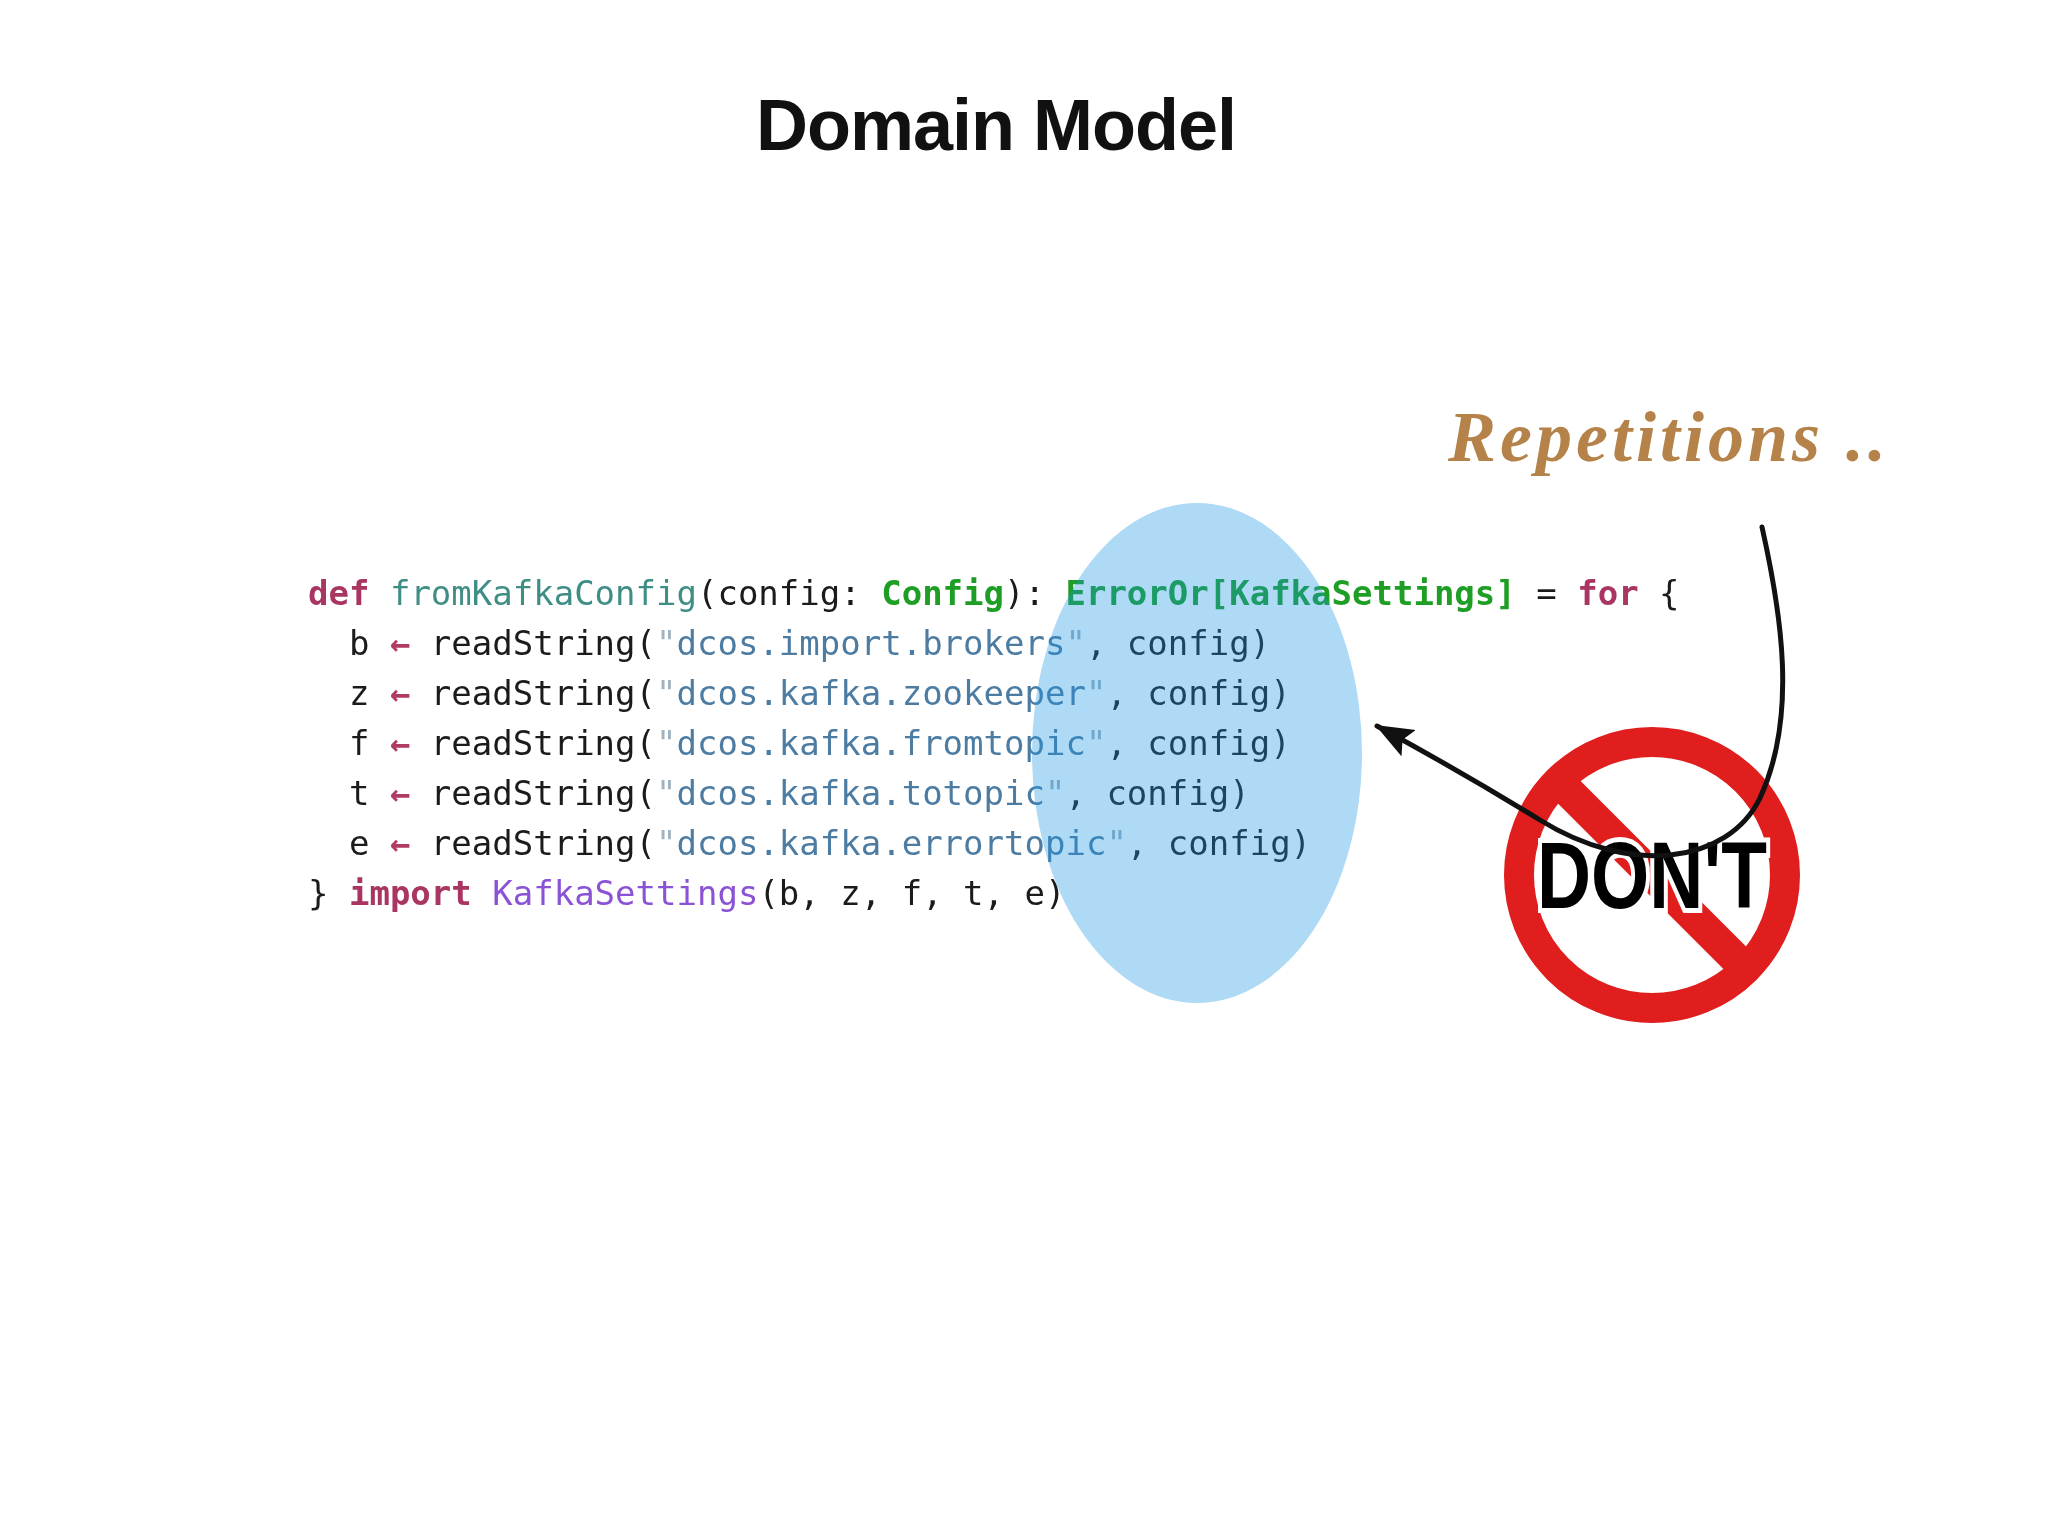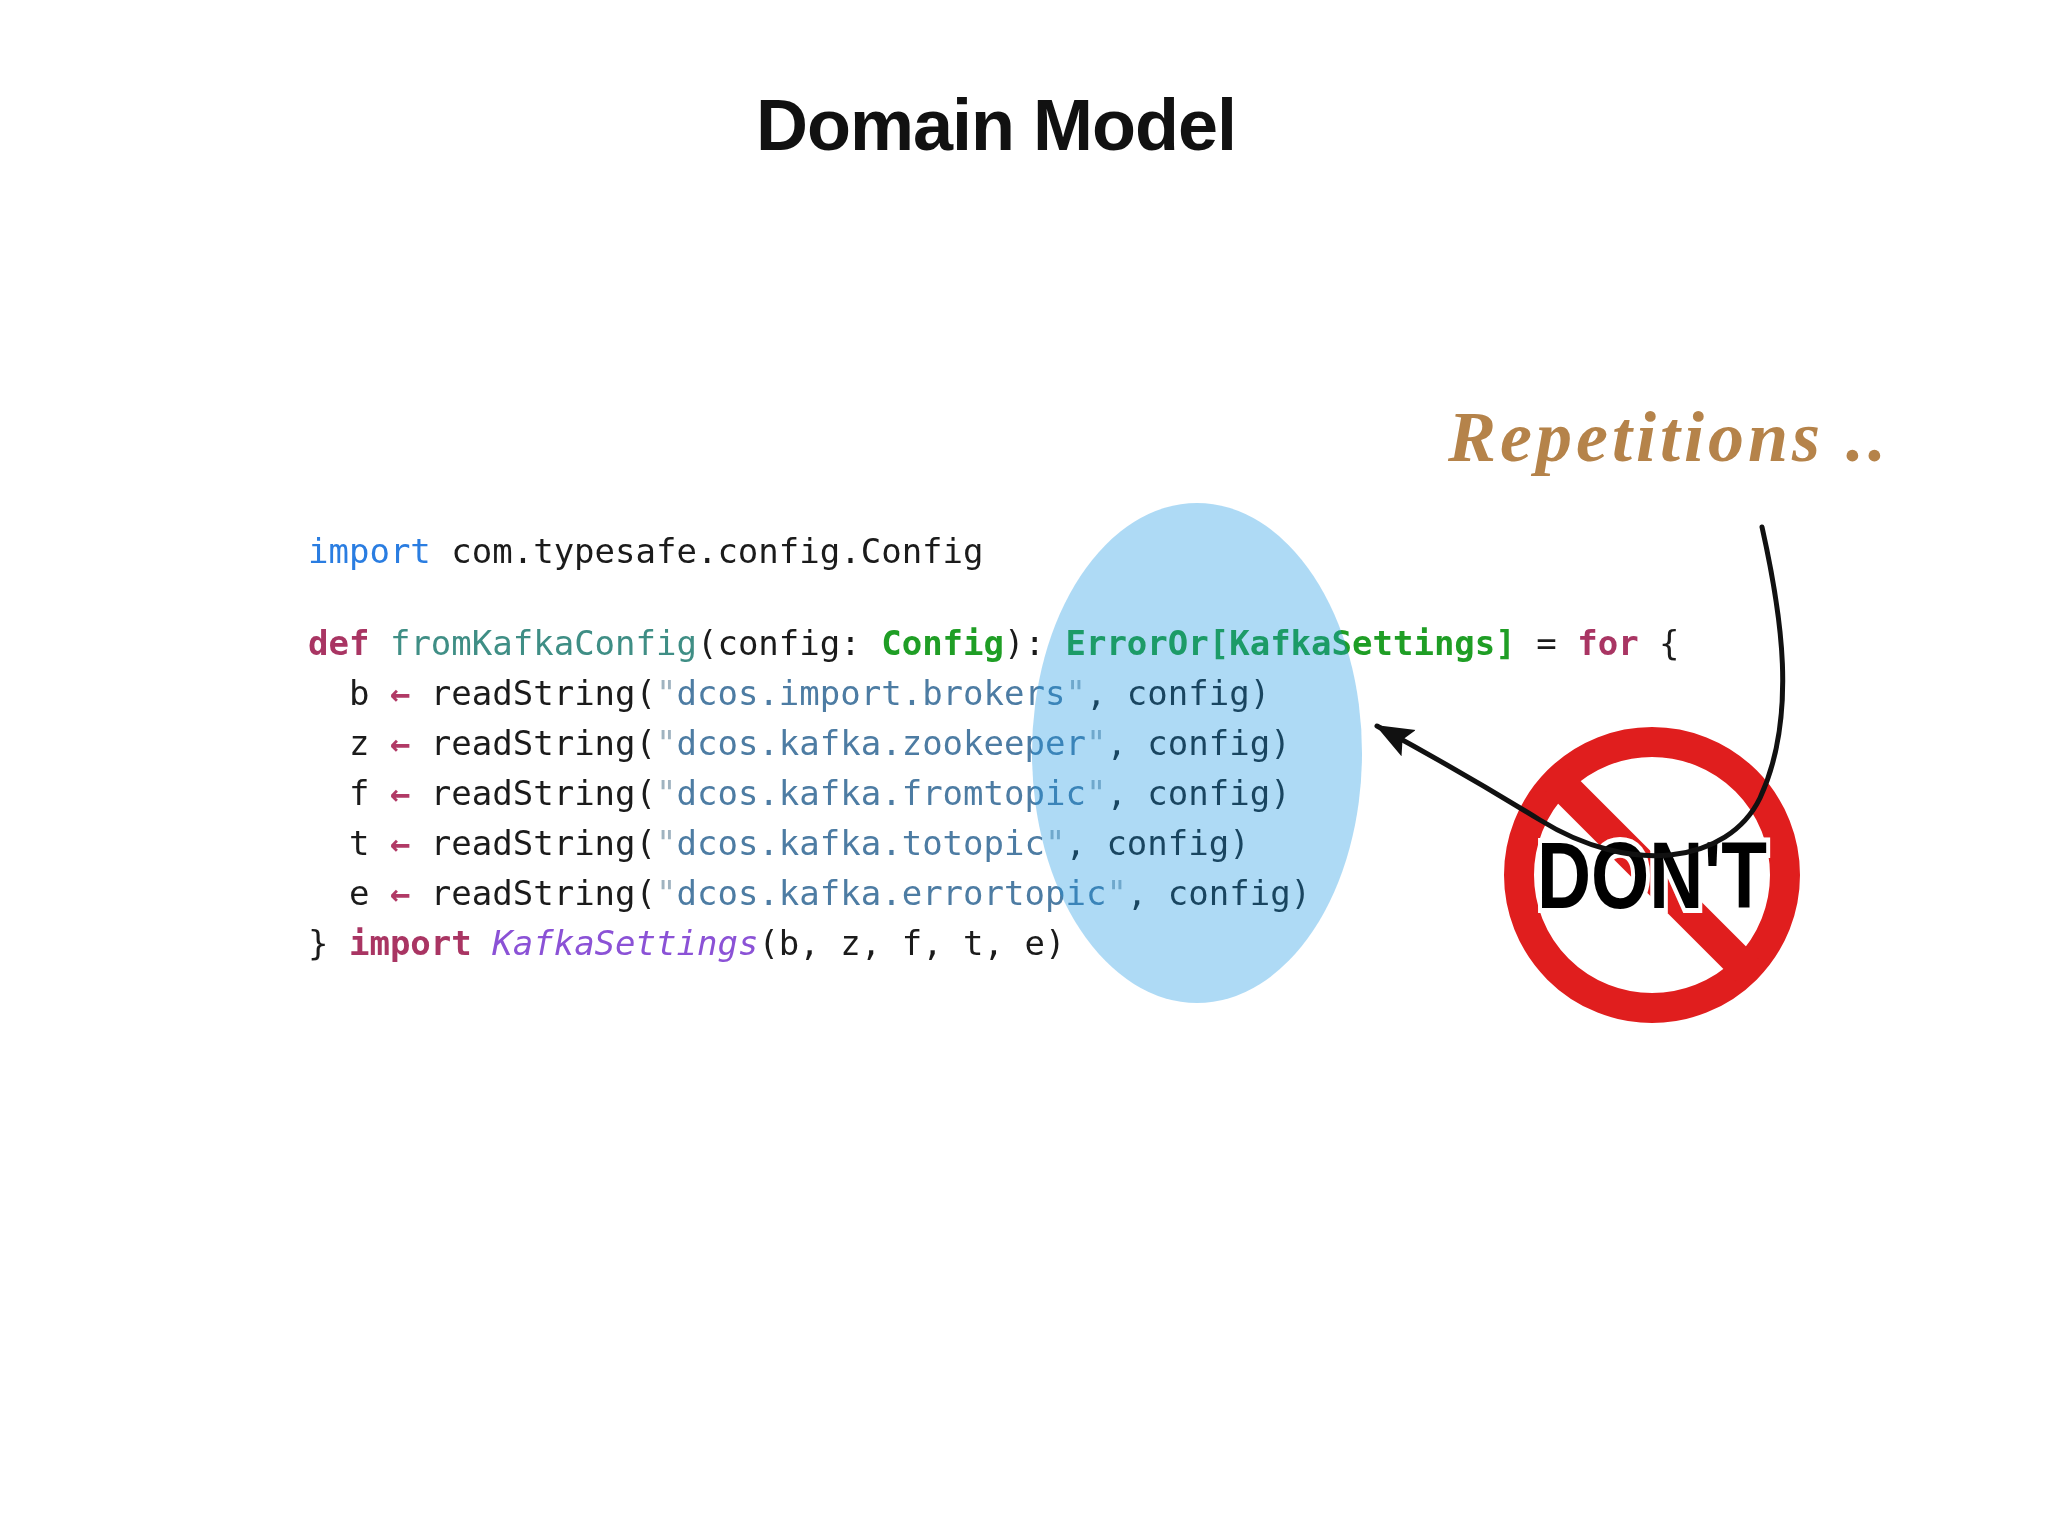--- a/index.html
+++ b/index.html
@@ -26,41 +26,40 @@
   .code-line{height:50px;line-height:50px;white-space:pre;}
   .code-line.blank{height:42px;}
   .tok-bold{font-weight:bold;}
   .tok-kw{color:var(--tok-kw);}
   .tok-fn{color:var(--tok-fn);}
   .tok-type{color:var(--tok-type);}
   .tok-imp{color:var(--tok-imp);}
   .tok-str{color:var(--tok-str);}
   .tok-q{color:var(--tok-q);}
   .tok-arrow{color:var(--tok-arrow);}
-  .tok-ctor{color:var(--tok-ctor);font-style:italic;}
+  .tok-ctor{color:var(--tok-ctor);}
   .tok-plain{color:var(--tok-plain);}
   .overlay{
     position:absolute;left:0;top:0;width:2048px;height:1536px;
     pointer-events:none;
   }
   .dont-label{
     font-family:"Liberation Sans", sans-serif;
     font-weight:bold;
     paint-order:stroke;
   }
 </style>
 </head>
 <body>
 
 <h1 class="slide-title">Domain Model</h1>
 
 <div class="annotation" style="color: rgb(181, 131, 74);">Repetitions ..</div>
 
 <div class="code-block">
-    <div class="code-line"><span class="tok-imp">import</span><span class="tok-plain"> com.typesafe.config.Config</span></div>
     <div class="code-line blank"></div>
     <div class="code-line"><span class="tok-kw tok-bold">def</span><span class="tok-plain"> </span><span class="tok-fn">fromKafkaConfig</span><span class="tok-plain">(config: </span><span class="tok-type tok-bold">Config</span><span class="tok-plain">): </span><span class="tok-type tok-bold">ErrorOr[KafkaSettings]</span><span class="tok-plain"> = </span><span class="tok-kw tok-bold">for</span><span class="tok-plain"> {</span></div>
     <div class="code-line"><span class="tok-plain">  b </span><span class="tok-arrow tok-bold">←</span><span class="tok-plain"> readString(</span><span class="tok-q">"</span><span class="tok-str">dcos.import.brokers</span><span class="tok-q">"</span><span class="tok-plain">, config)</span></div>
     <div class="code-line"><span class="tok-plain">  z </span><span class="tok-arrow tok-bold">←</span><span class="tok-plain"> readString(</span><span class="tok-q">"</span><span class="tok-str">dcos.kafka.zookeeper</span><span class="tok-q">"</span><span class="tok-plain">, config)</span></div>
     <div class="code-line"><span class="tok-plain">  f </span><span class="tok-arrow tok-bold">←</span><span class="tok-plain"> readString(</span><span class="tok-q">"</span><span class="tok-str">dcos.kafka.fromtopic</span><span class="tok-q">"</span><span class="tok-plain">, config)</span></div>
     <div class="code-line"><span class="tok-plain">  t </span><span class="tok-arrow tok-bold">←</span><span class="tok-plain"> readString(</span><span class="tok-q">"</span><span class="tok-str">dcos.kafka.totopic</span><span class="tok-q">"</span><span class="tok-plain">, config)</span></div>
     <div class="code-line"><span class="tok-plain">  e </span><span class="tok-arrow tok-bold">←</span><span class="tok-plain"> readString(</span><span class="tok-q">"</span><span class="tok-str">dcos.kafka.errortopic</span><span class="tok-q">"</span><span class="tok-plain">, config)</span></div>
     <div class="code-line"><span class="tok-plain">} </span><span class="tok-kw tok-bold">import</span><span class="tok-plain"> </span><span class="tok-ctor">KafkaSettings</span><span class="tok-plain">(b, z, f, t, e)</span></div>
   </div>
 

